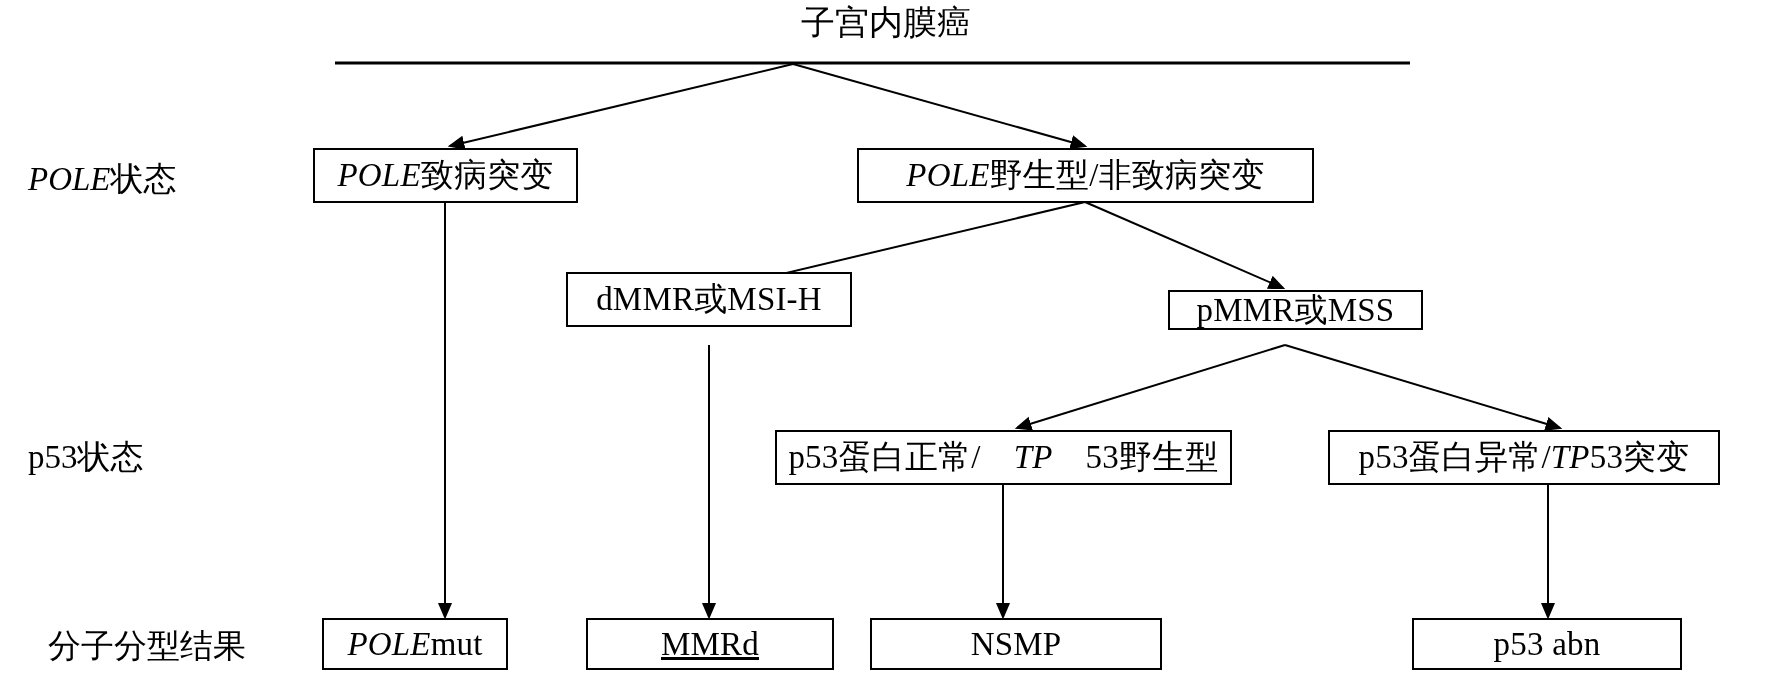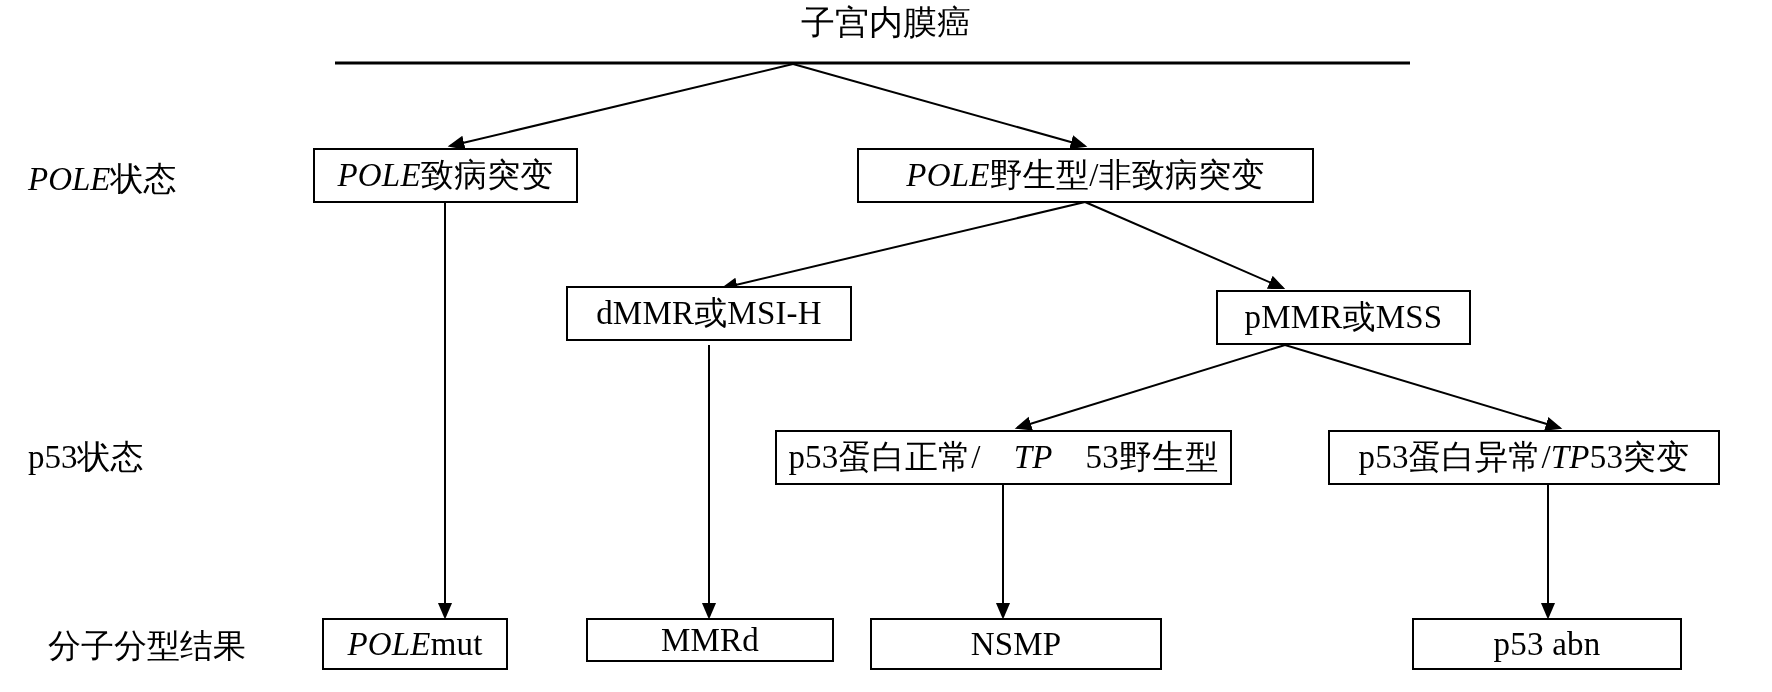--- a/index.html
+++ b/index.html
@@ -110,46 +110,46 @@
   <div class="node" style="left:313px; top:148px; width:265px; height:55px;">
     <span class="ital">POLE</span>
       <span>致病突变</span>
   </div>
 
   <div class="node" style="left:857px; top:148px; width:457px; height:55px;">
     <span class="ital">POLE</span>
       <span>野生型/非致病突变</span>
   </div>
 
-  <div class="node" style="left:566px; top:286px; width:286px; height:55px;">
+  <div class="node" style="left:566px; top:272px; width:286px; height:55px;">
     <span>dMMR或MSI-H</span>
   </div>
 
-  <div class="node" style="left:1216px; top:290px; width:255px; height:55px;">
+  <div class="node" style="left:1168px; top:290px; width:255px; height:40px;">
     <span>pMMR或MSS</span>
   </div>
 
   <div class="node" style="left:775px; top:430px; width:457px; height:55px;gap:33px;">
     <span>p53蛋白正常/</span>
       <span class="ital">TP</span>
       <span>53野生型</span>
   </div>
 
   <div class="node" style="left:1328px; top:430px; width:392px; height:55px;">
     <span>p53蛋白异常/</span>
       <span class="ital">TP</span>
       <span>53突变</span>
   </div>
 
   <div class="node" style="left:322px; top:618px; width:186px; height:52px;">
     <span class="ital">POLE</span>
       <span> mut</span>
   </div>
 
-  <div class="node" style="left:586px; top:618px; width:248px; height:44px;">
+  <div class="node" style="left:586px; top:618px; width:248px; height:52px;text-decoration:underline;">
     <span>MMRd</span>
   </div>
 
   <div class="node" style="left:870px; top:618px; width:292px; height:52px;">
     <span>NSMP</span>
   </div>
 
   <div class="node" style="left:1412px; top:618px; width:270px; height:52px;">
     <span>p53 abn</span>
   </div>

